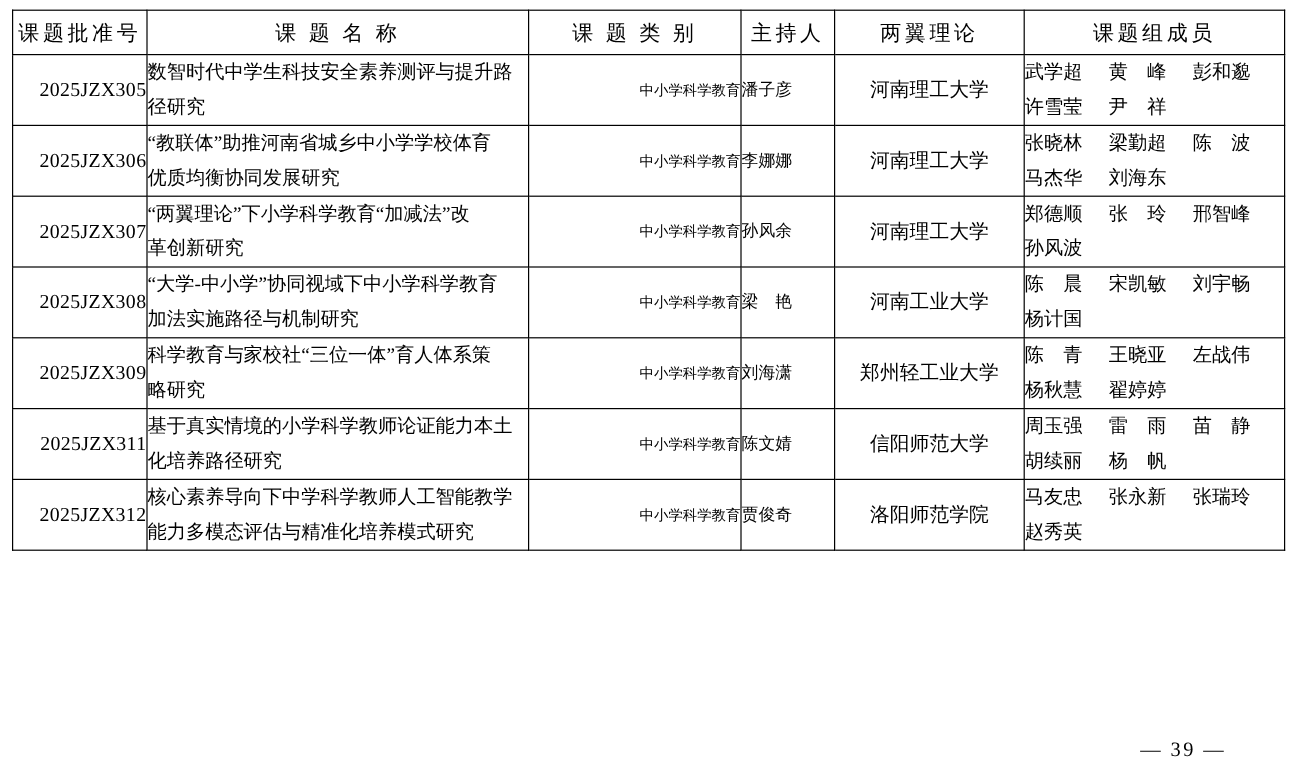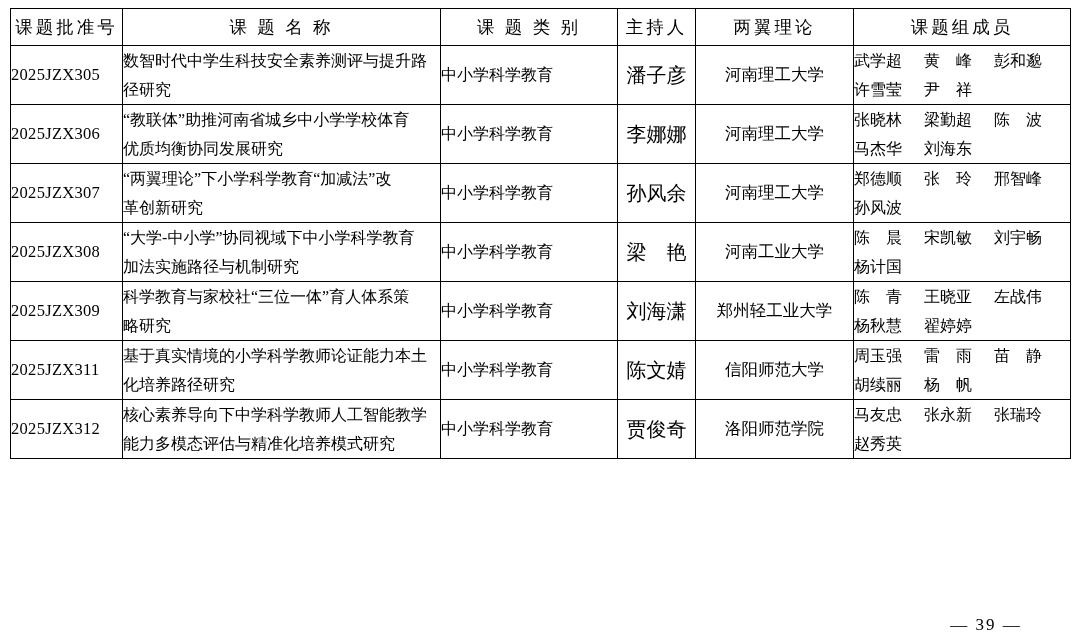--- a/index.html
+++ b/index.html
@@ -47,38 +47,37 @@
     text-align: center;
     font-size: 17.5px;
     letter-spacing: 3px;
     font-family: "Liberation Serif", "DejaVu Serif", serif;
   }
   .hdr td .htxt {
     display: block;
     line-height: 34px;
   }
   .cell-id {
-    text-align: left;
+    text-align: right;
     font-size: 16.5px;
     letter-spacing: 0.3px;
   }
   .cell-title {
     text-align: left;
     font-size: 16px;
     line-height: 29px;
     padding: 2px 6px 2px 7px;
   }
   .cell-title .ln { display: block; white-space: nowrap; }
   .cell-cat {
-    text-align: left;
-    font-size: 16px;
+    text-align: right;
+    font-size: 12px;
   }
   .cell-host {
-    text-align: center;
-    font-size: 20px;
+    font-size: 14px;
   }
   .cell-unit {
     text-align: center;
     font-size: 16.5px;
     padding-left: 8px;
     margin-left: 32px;
   }
   .cell-members {
     text-align: left;
     font-size: 16px;

